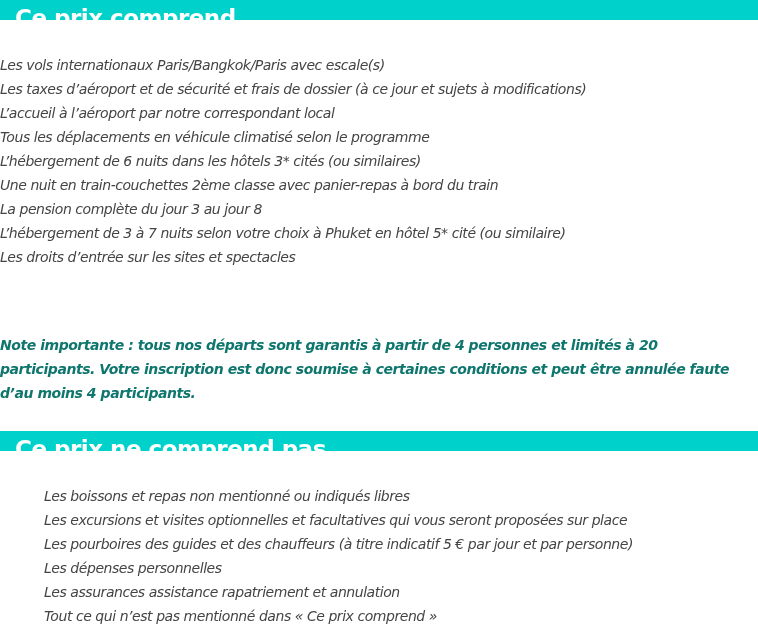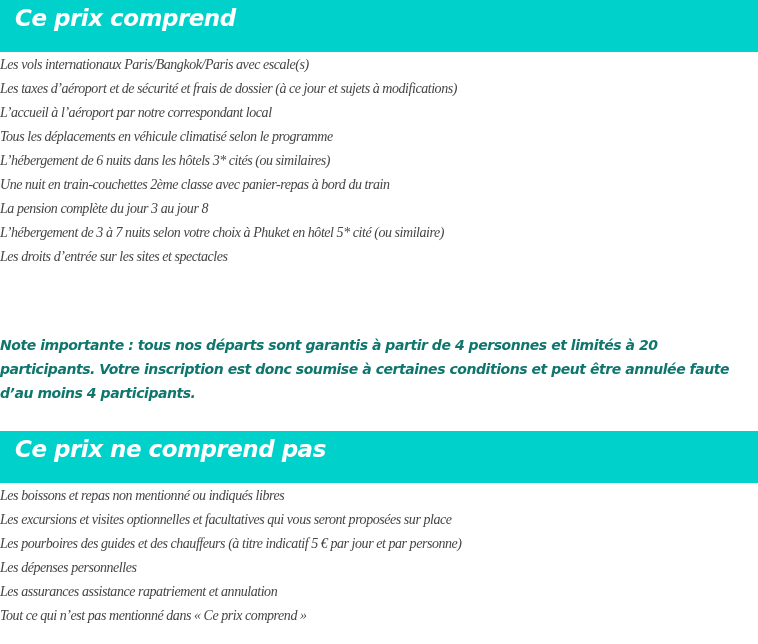--- a/index.html
+++ b/index.html
@@ -1,33 +1,33 @@
 <!DOCTYPE html>
 <html><head>
   <meta charset="utf-8">
   <style>
     html, body { margin: 0; padding: 0; background: #ffffff; }
     body { width: 758px; height: 644px; overflow: hidden; position: relative;
       font-family: "DejaVu Sans", sans-serif; }
     .band {
-      position: absolute; left: 0; width: 758px; height: 52px;
+      position: absolute; left: 0; width: 758px; height: 20px;
       background: #00d2cb; color: #ffffff;
-      font-style: italic; font-weight: bold; font-size: 23px;
+      font-weight: bold; font-size: 23px;
       line-height: 36px; padding-left: 15px; box-sizing: border-box;
       letter-spacing: -0.5px;
     }
     #band1 { top: 0; }
     #band2 { top: 431px; }
-    ul.items { position: absolute; left: 0; margin: 0; padding: 0; list-style: none; font-family: Liberation Serif, serif; }
+    ul.items { position: absolute; left: 0; margin: 0; padding: 0; list-style: none; }
     ul.items li {
       height: 24px; line-height: 24px; font-size: 14px; font-style: italic;
       color: #444444; white-space: nowrap; letter-spacing: -0.45px;
     }
     #list1 { top: 53px; }
-    #list2 { top: 484px; }
+    #list2 { top: 484px; padding-left: 44px; }
     .note {
       position: absolute; left: 0; top: 333px; width: 740px;
       font-size: 14px; line-height: 24px; font-style: italic; font-weight: bold;
       color: #0f766e; letter-spacing: -0.45px;
     }
   </style>
 </head>
 <body>
 
 <div class="band" id="band1">Ce prix comprend</div>

